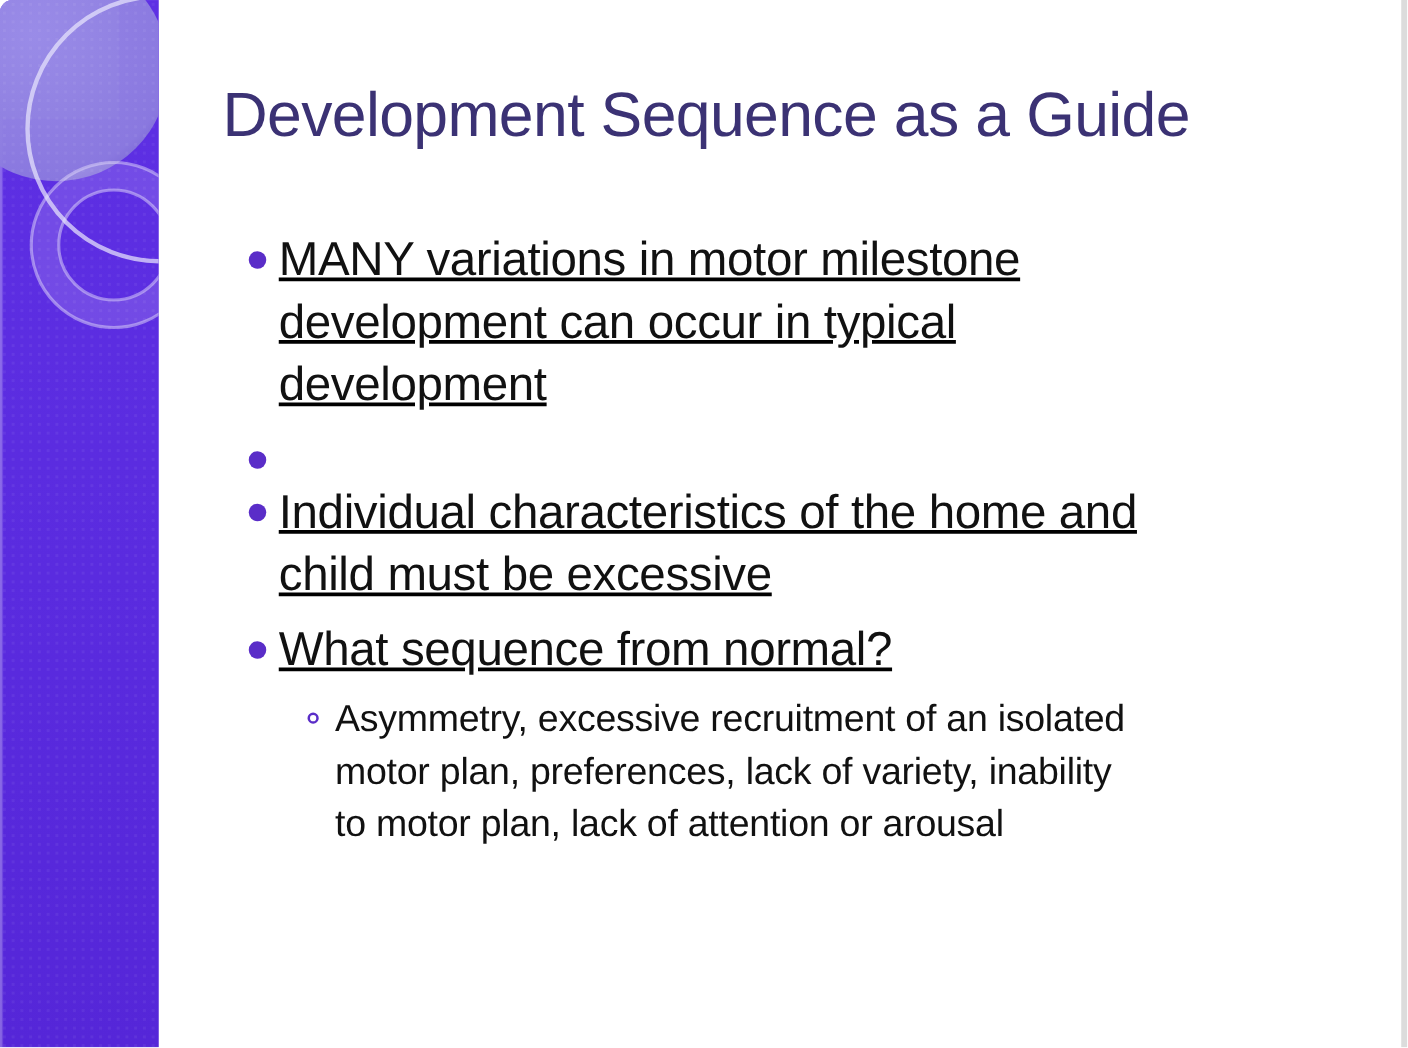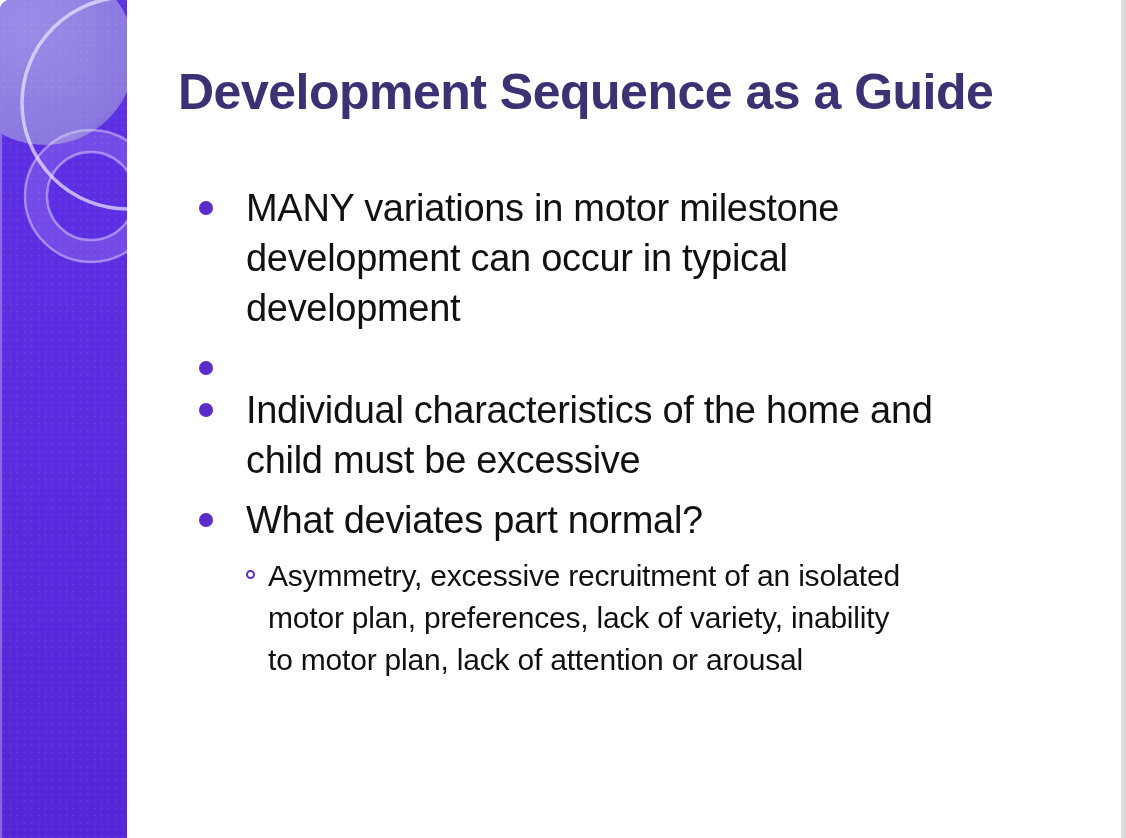--- a/index.html
+++ b/index.html
@@ -48,38 +48,38 @@
     background: var(--edge);
   }
 
   
   .title {
     position: absolute;
     left: 178px; top: 62px;
     width: 920px;
     font-size: 50px;
     line-height: 1.2;
-    font-weight: 700;
+    font-weight: 400;
     letter-spacing: -0.5px;
     color: var(--title);
     white-space: nowrap;
   }
 
   .bullets {
     position: absolute;
     left: 199px; top: 183px;
     width: 900px;
   }
 
   .bullet-row {
     display: flex;
     align-items: flex-start;
     margin-bottom: 10px;
   }
-  .bullet-row.level1 { gap: 33px; }
+  .bullet-row.level1 { gap: 10px; text-decoration: underline; }
   .bullet-row.level2 { margin-left: 47px; margin-top: 8px; gap: 13px; margin-bottom: 11px; }
 
   .dot {
     flex: none;
     width: 14px; height: 14px;
     margin-top: 18px;
     border-radius: 50%;
     background: var(--accent);
   }
   .ring {
@@ -154,21 +154,21 @@
     </div>
 
     <div class="bullet-row level1">
       <span class="dot"></span>
       <p class="btext">Individual characteristics of the home and
 child must be excessive</p>
     </div>
 
     <div class="bullet-row level1">
       <span class="dot"></span>
-      <p class="btext">What deviates part normal?</p>
+      <p class="btext">What sequence from normal?</p>
     </div>
 
     <div class="bullet-row level2">
       <span class="ring"></span>
       <p class="btext sub">Asymmetry, excessive recruitment of an isolated
 motor plan, preferences, lack of variety, inability
 to motor plan, lack of attention or arousal</p>
     </div>
 
   </div>

